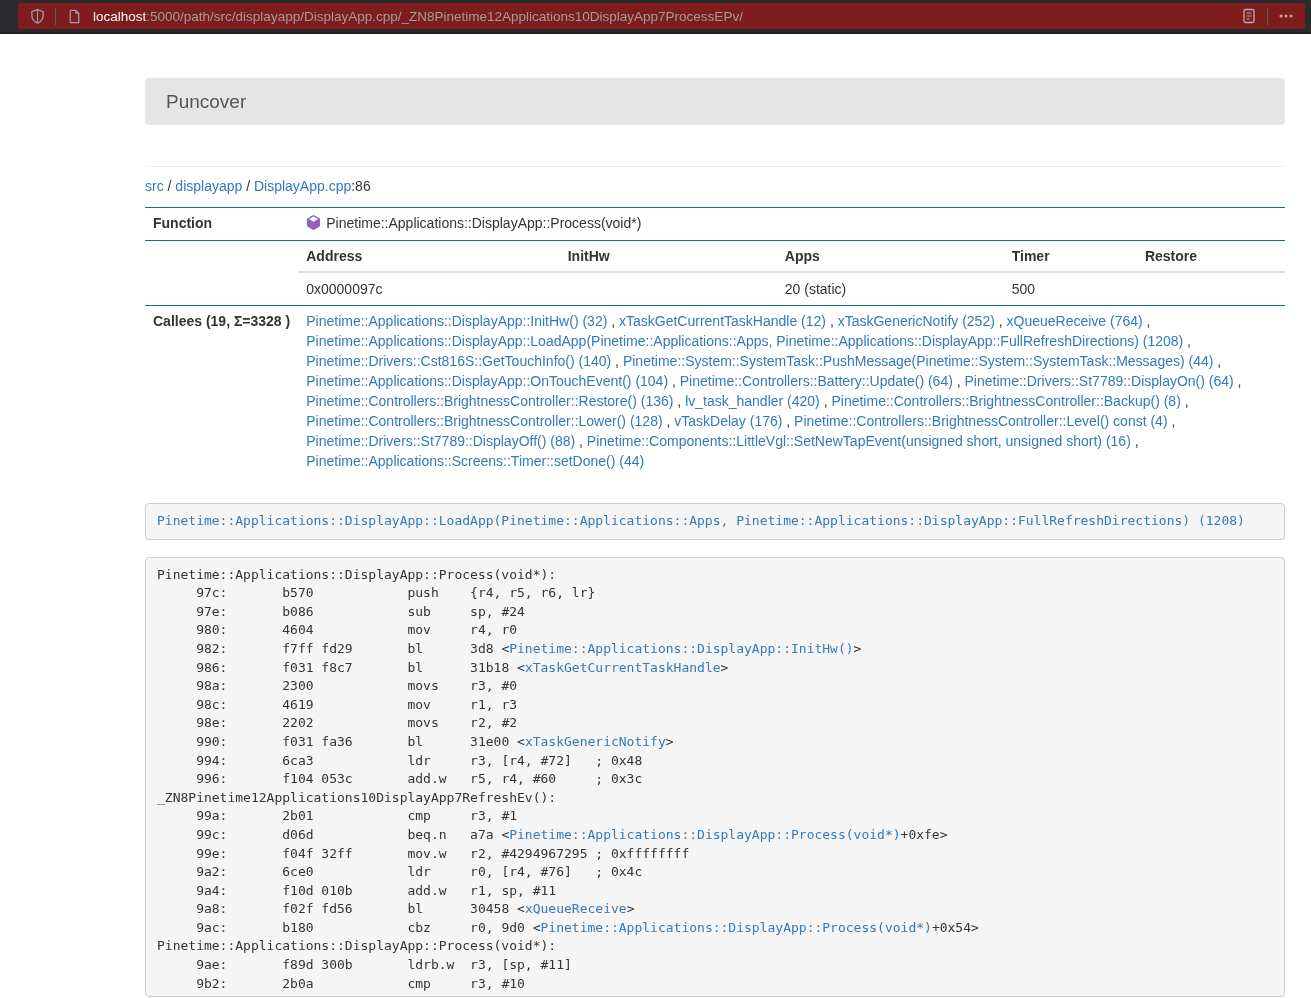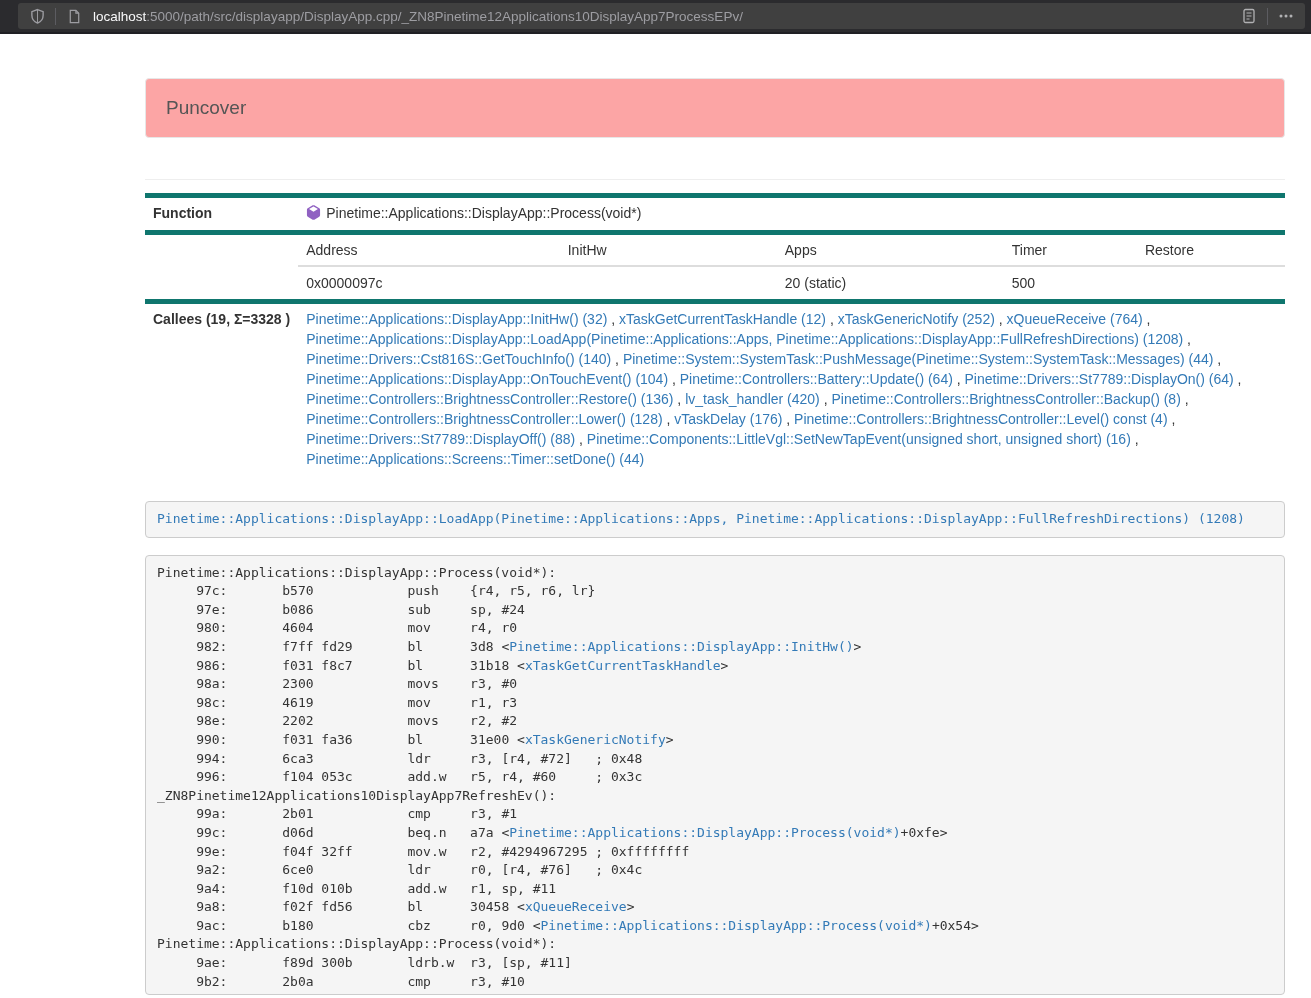--- a/index.html
+++ b/index.html
@@ -3,48 +3,48 @@
 <meta charset="utf-8">
 <style>
   * { box-sizing: border-box; margin: 0; padding: 0; }
   html, body { width: 1311px; height: 998px; overflow: hidden; background: #fff;
     font-family: "Liberation Sans", sans-serif; }
   :root { --link: #337ab7; --pkg: #9061c2; }
 
   
   .chrome { height: 34px; background: #2b2b2e; border-bottom: 2px solid #202024;
     display: flex; align-items: center; padding: 0 6px 0 18px; }
-  .urlbar { flex: 1; height: 26px; background: #404040; border-radius: 3px;
+  .urlbar { flex: 1; height: 26px; background: #7f1d1d; border-radius: 3px;
     display: flex; align-items: center; padding: 0 6px; color: #b1b1b3; }
   .chrome-icon { display: inline-flex; align-items: center; justify-content: center;
     width: 26px; height: 24px; flex: 0 0 auto; }
   .vdiv { width: 1px; height: 17px; background: #5c5c61; margin: 0 5px; flex: 0 0 auto; }
   .url-text { font-size: 13.5px; margin-left: 6px; white-space: nowrap; overflow: hidden; flex: 1; }
   .url-text .host { color: #f9f9fa; }
   .url-text .rest { color: #9d9da2; }
 
   
   .page { padding: 0 26px 0 145px; }
-  .navbar { margin-top: 44px; height: 60px; background: #fca5a5;
+  .navbar { margin-top: 44px; height: 47px; background: #e5e5e5;
     border: 1px solid #e7e7e7; border-radius: 4px; display: flex; align-items: center; }
   .brand { font-size: 19px; color: #555; padding: 0 20px; }
   hr.rule { border: none; border-top: 1px solid #eee; margin-top: 41px; }
   .breadcrumb { margin-top: 11px; font-size: 14px; color: #333; }
   a { color: var(--link); text-decoration: none; cursor: pointer; }
   .breadcrumb .sep { color: #333; }
 
   table.tbl { width: 100%; border-collapse: collapse; margin-top: 13px;
     font-size: 14px; color: #333; line-height: 20px; }
-  .tbl th, .tbl td { border-top: 5px solid #0f766e; padding: 5px 8px;
+  .tbl th, .tbl td { border-top: 1px solid #0f766e; padding: 5px 8px;
     text-align: left; vertical-align: top; }
   .tbl th.lbl { width: 152px; font-weight: bold; white-space: nowrap; }
   .tbl td.p0 { padding: 0; }
   table.inner { width: 100%; border-collapse: collapse; }
   .inner th { border: none; border-bottom: 2px solid #ddd; padding: 5px 8px;
-    text-align: left; font-weight: normal; }
+    text-align: left; font-weight: bold; }
   .inner td { border: none; padding: 6px 8px; text-align: left; margin-top: 32px; }
   .pkg-icon { display: inline-block; vertical-align: -2px; margin-right: 5px; }
 
   pre { font-family: "DejaVu Sans Mono", monospace; font-size: 13px;
     line-height: 18.6px; white-space: pre; tab-size: 8; -moz-tab-size: 8;
     background: #f5f5f5; border: 1px solid #ccc; border-radius: 4px;
     color: #333; padding: 8px 11px; overflow: hidden; }
   pre.snippet { margin-top: 27px; }
   pre.asm { margin-top: 17px; height: 440px; }
 </style>
@@ -85,20 +85,21 @@
 </div>
 
 <div class="page">
 
   <div class="navbar">
     <span class="brand">Puncover</span>
   </div>
 
   <hr class="rule">
 
+  <div class="breadcrumb"><a>src</a><span class="sep"> / </span><a>displayapp</a><span class="sep"> / </span><a>DisplayApp.cpp</a><span>:86</span></div>
 
   <table class="tbl">
     <tbody>
       <tr>
         <th class="lbl">Function</th>
         <td>
           <span class="pkg-icon">
             <svg width="15" height="15" viewBox="0 0 16 16" fill="#9061c2">
               <path d="M8.878.392a1.75 1.75 0 0 0-1.756 0l-5.25 3.045A1.75 1.75 0 0 0 1 4.951v6.098c0 .624.332 1.2.872 1.514l5.25 3.045a1.75 1.75 0 0 0 1.756 0l5.25-3.045c.54-.313.872-.89.872-1.514V4.951c0-.624-.332-1.2-.872-1.514ZM7.875 1.69a.25.25 0 0 1 .25 0l4.63 2.685L8 7.133 3.245 4.375ZM2.5 5.677v5.372c0 .09.047.171.125.216l4.625 2.683V8.432Zm6.25 8.271 4.625-2.683a.25.25 0 0 0 .125-.216V5.677L8.75 8.432Z"></path>
             </svg>

